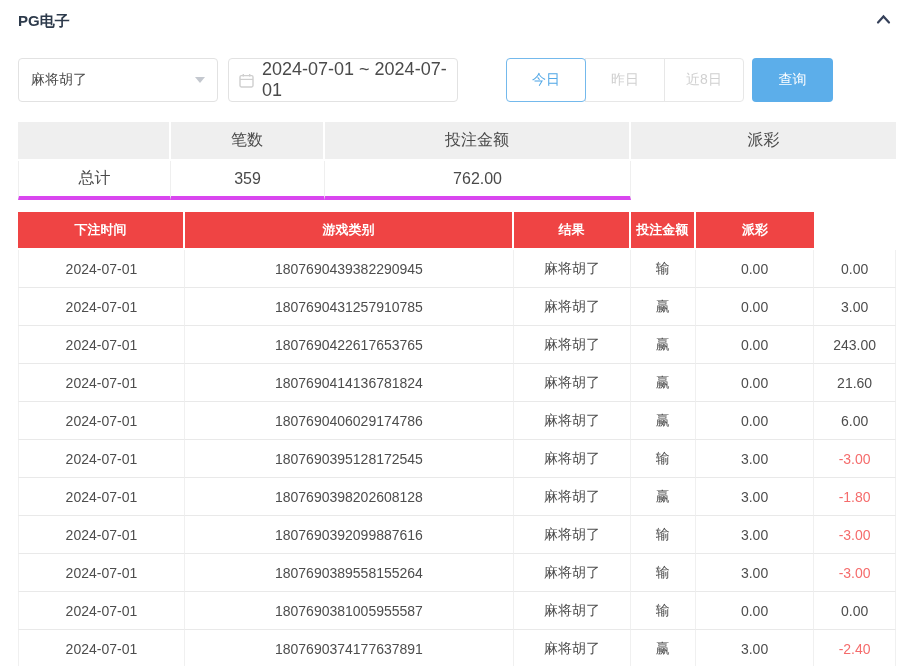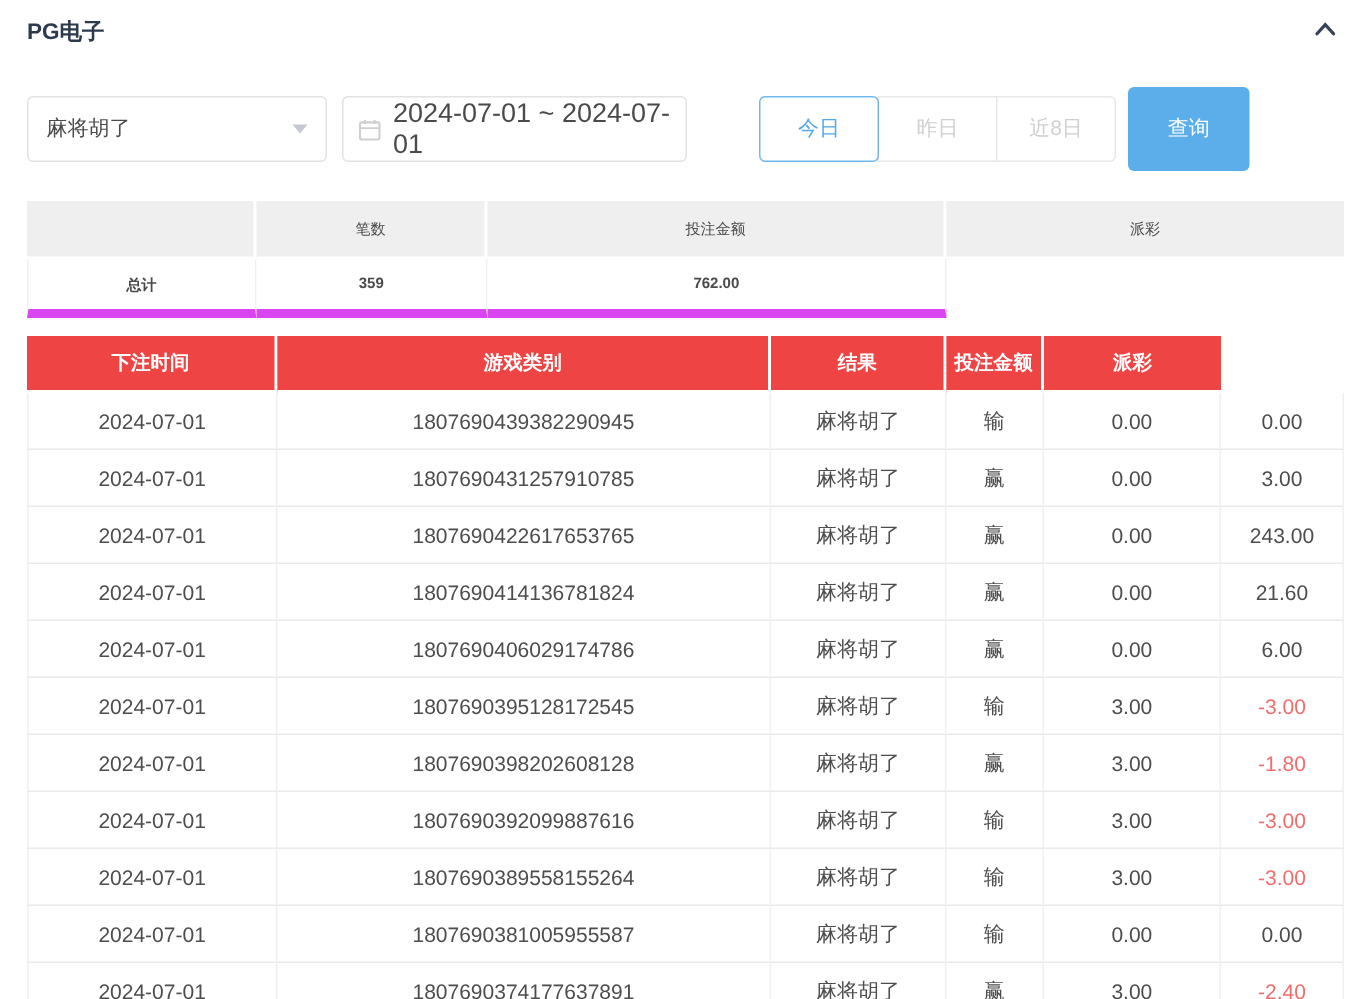--- a/index.html
+++ b/index.html
@@ -21,30 +21,30 @@
     border-top:6px solid #c4c8cf; }
   .date-box { margin-left:10px; width:230px; height:44px; border:1px solid #e2e2e2; border-radius:4px;
     display:flex; align-items:center; gap:8px; padding:0 10px; font-size:18px; color:#4a4a4a; cursor:pointer; }
   .btn-group { display:flex; margin-left:8px;padding-left:40px; }
   .qbtn { width:80px; height:44px; background:#fff; border:1px solid #e7e7e7; font-size:14px;
     color:#d0d0d0; display:flex; align-items:center; justify-content:center; cursor:pointer; }
   .qbtn + .qbtn { margin-left:-1px; }
   .qbtn:first-child { border-radius:4px 0 0 4px; }
   .qbtn:last-child { border-radius:0 4px 4px 0; }
   .qbtn.active { border:1px solid #74b9ec; color:#53a8e6; border-radius:4px; position:relative; z-index:2; }
-  .search-btn { margin-left:8px; width:81px; height:56px; background:#5caeea; border:none; border-radius:4px;
+  .search-btn { margin-left:8px; width:81px; height:44px; background:#5caeea; border:none; border-radius:4px;
     color:#fff; font-size:14px; cursor:pointer; font-family:inherit; }
 
   
   .summary { margin-top:20px; }
   .srow { display:grid; grid-template-columns:17.4% 17.6% 34.8% 30.2%; }
-  .scell { height:39px; display:flex; align-items:center; justify-content:center; font-size:10px; color:#4a4a4a; }
+  .scell { height:39px; display:flex; align-items:center; justify-content:center; font-size:16px; color:#4a4a4a; }
   .srow.head .scell { background:#efefef; border-right:2px solid #fff; border-bottom:2px solid #fff; }
   .srow.head .scell:last-of-type { border-right:none; }
-  .srow.body .scell { background:#fff; border-right:1px solid #efefef; border-bottom:6px solid #d946ef;font-weight:bold; }
+  .srow.body .scell { background:#fff; border-right:1px solid #efefef; border-bottom:4px solid #d946ef; }
   .srow.body .scell:first-of-type { border-left:1px solid #efefef; }
 
   
   .records { margin-top:12px; }
   .rrow { display:grid; grid-template-columns:19% 37.5% 13.3% 7.4% 13.5% 9.3%; }
   .rcell { height:38px; display:flex; align-items:center; justify-content:center; font-size:14px; color:#4d4d4d; }
   .rrow.head .rcell { background:#ef4444; color:#fff; font-weight:bold; font-size:13px;
     border-right:2px solid #fff; border-bottom:2px solid #fff; }
   .rrow.head .rcell:last-of-type { border-right:none; }
   .rrow.body .rcell { border-right:1px solid #f0f0f0; border-bottom:1px solid #e9e9e9; }

